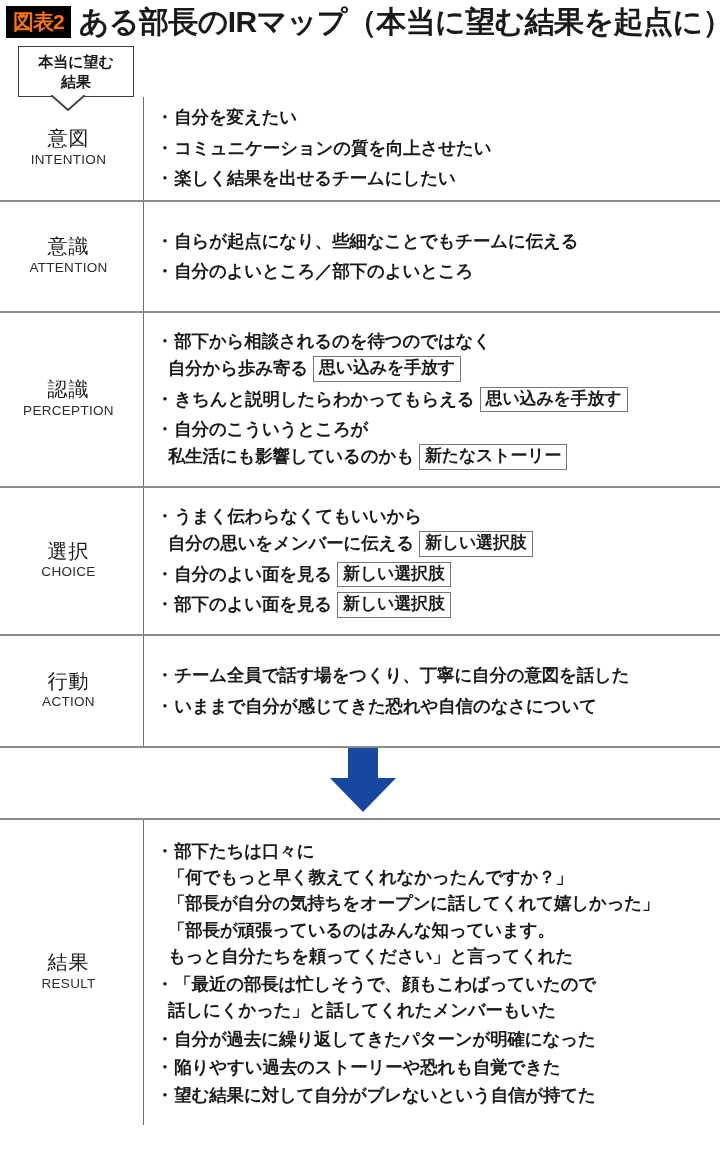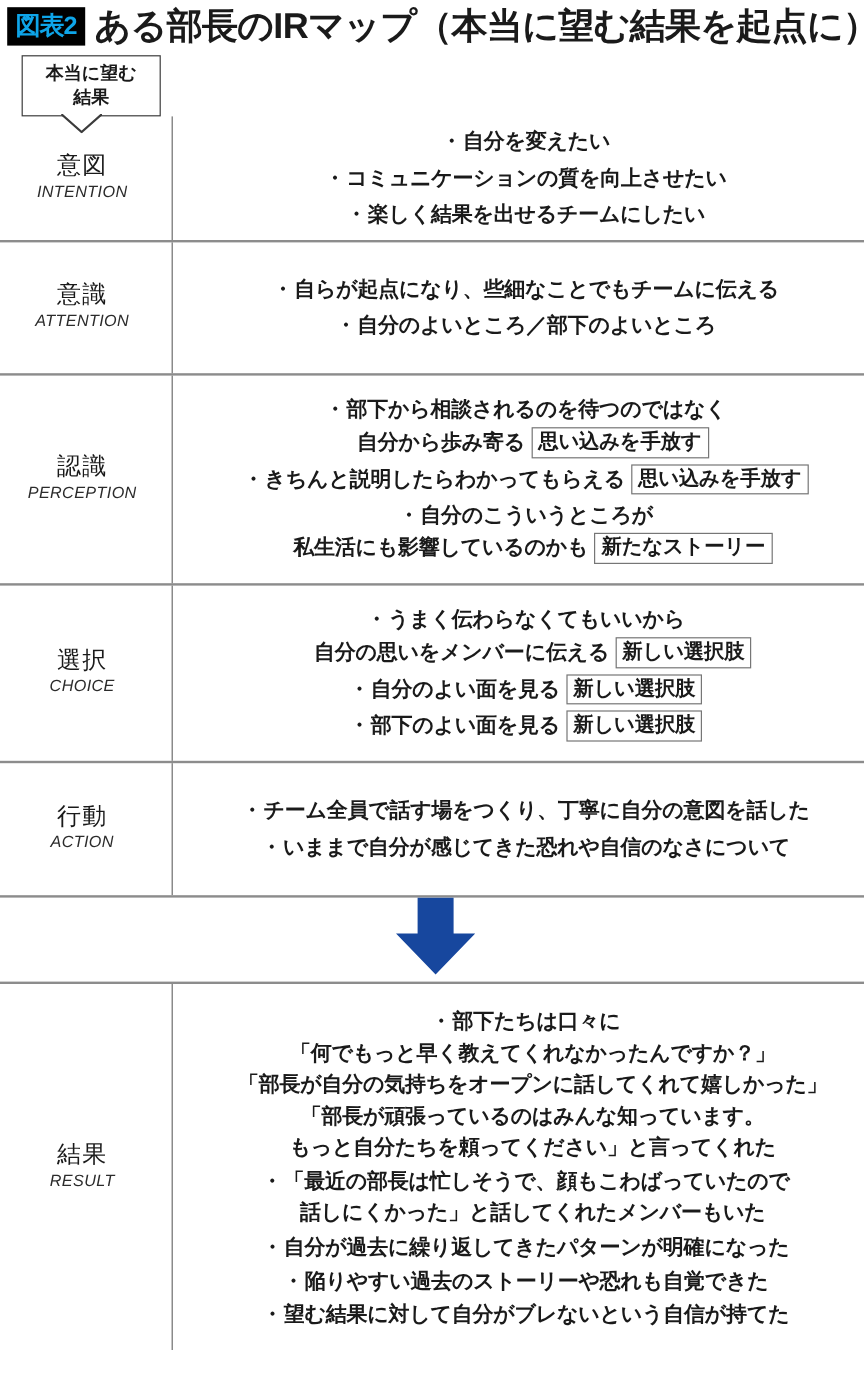--- a/index.html
+++ b/index.html
@@ -19,21 +19,21 @@
   
   .title-row {
     display: flex;
     align-items: center;
     padding: 6px 0 0 6px;
     height: 38px;
     box-sizing: border-box;
   }
   .fig-badge {
     background: #000000;
-    color: #0ea5e9;
+    color: #f97316;
     font-weight: bold;
     font-size: 21px;
     line-height: 1;
     padding: 5px 7px 6px 7px;
     letter-spacing: -1px;
     white-space: nowrap;
   }
   .title-text {
     font-size: 30px;
     font-weight: bold;
@@ -90,33 +90,31 @@
     font-size: 20px;
     font-weight: normal;
     line-height: 1.18;
     letter-spacing: 1px;
   }
   .label-en {
     font-size: 13.5px;
     line-height: 1.35;
     color: #2b2b2b;
     letter-spacing: 0.3px;
-    font-style: italic;
   }
 
   .row-body {
     flex: 1 1 auto;
     border-left: 1.6px solid #6e6e6e;
     padding: 4px 0 4px 12px;
     box-sizing: border-box;
     align-self: stretch;
     display: flex;
     flex-direction: column;
     justify-content: center;
-    text-align: center;
   }
 
   .bullet-item {
     font-size: 17.5px;
     font-weight: bold;
     line-height: 1.52;
     letter-spacing: -0.2px;
     margin: 2px 0;
     white-space: nowrap;
   }

